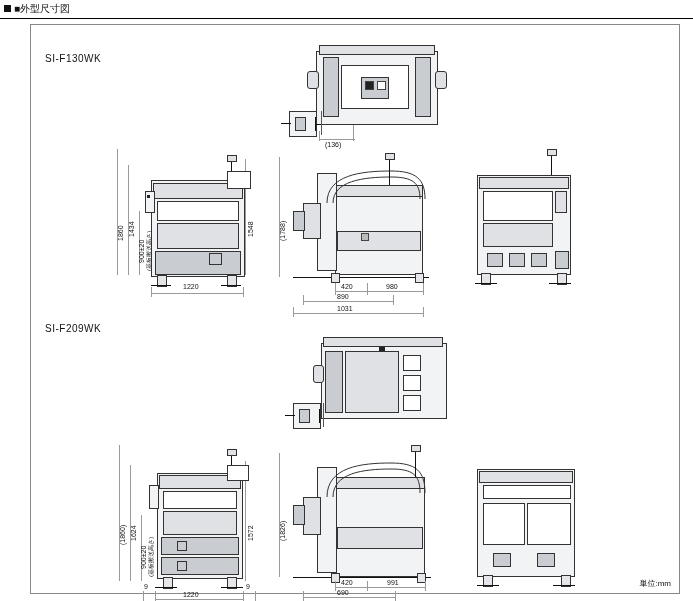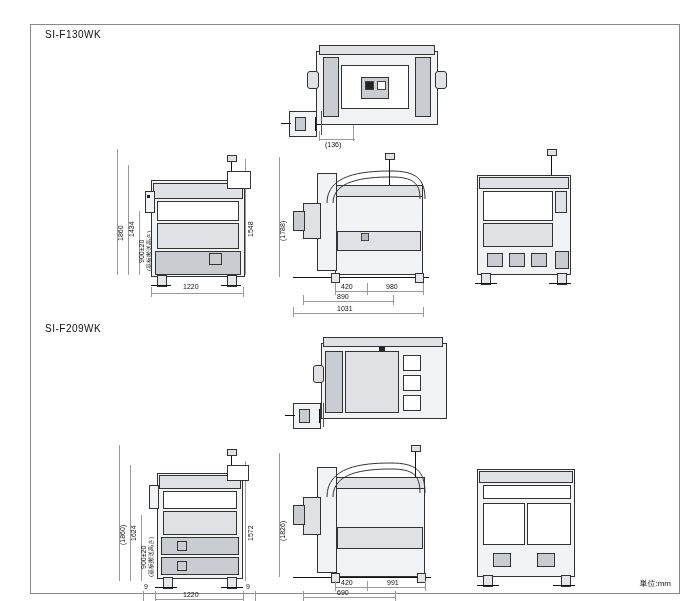--- a/index.html
+++ b/index.html
@@ -38,24 +38,28 @@
   
   .leg{position:absolute;border:1px solid #333;background:#e4e6e9;}
 
   svg.curve{position:absolute;overflow:visible;}
 </style>
 </head>
 <body>
 
 <div id="page">
 
+  <div class="page-header">
+    <div class="bullet"></div>
+    <div class="htext">■外型尺寸図</div>
+  </div>
 
   <div class="frame">
 
-    <div class="model-label" style="left:14px;top:4px;">SI-F130WK</div>
+    <div class="model-label" style="left:14px;top:28px;">SI-F130WK</div>
 
     <div>
       <div class="box lt" style="left:285px;top:26px;width:120px;height:72px;"></div>
       <div class="box md" style="left:288px;top:20px;width:114px;height:8px;"></div>
       <div class="box dk" style="left:292px;top:32px;width:14px;height:58px;"></div>
       <div class="box dk" style="left:384px;top:32px;width:14px;height:58px;"></div>
       <div class="box wh" style="left:310px;top:40px;width:66px;height:42px;"></div>
       <div class="box dk" style="left:330px;top:52px;width:26px;height:20px;"></div>
       <div class="sq" style="left:334px;top:56px;width:7px;height:7px;background:#222;"></div>
       <div class="sq" style="left:346px;top:56px;width:7px;height:7px;background:#fff;"></div>

